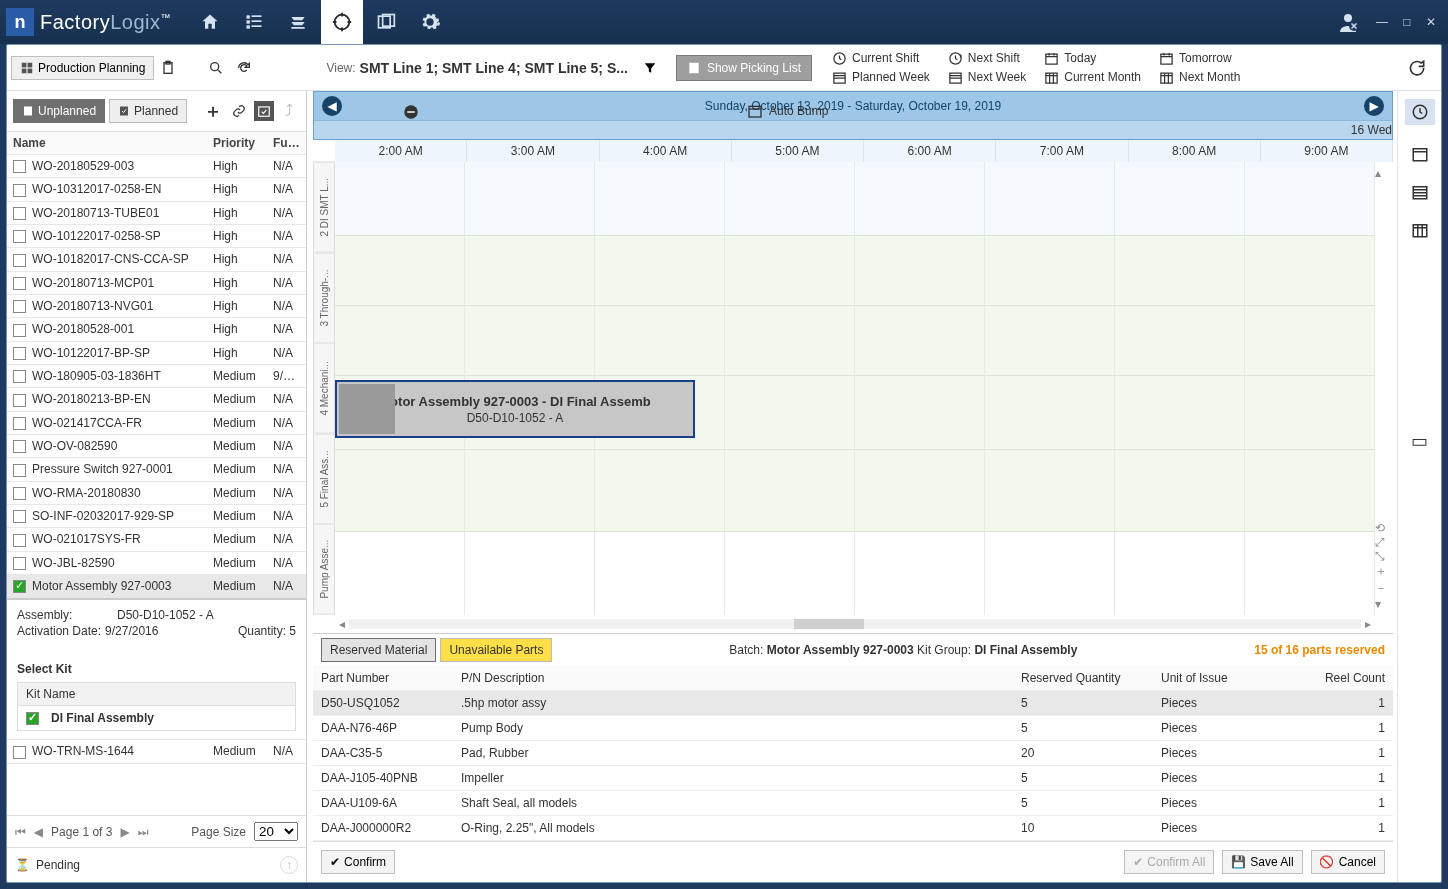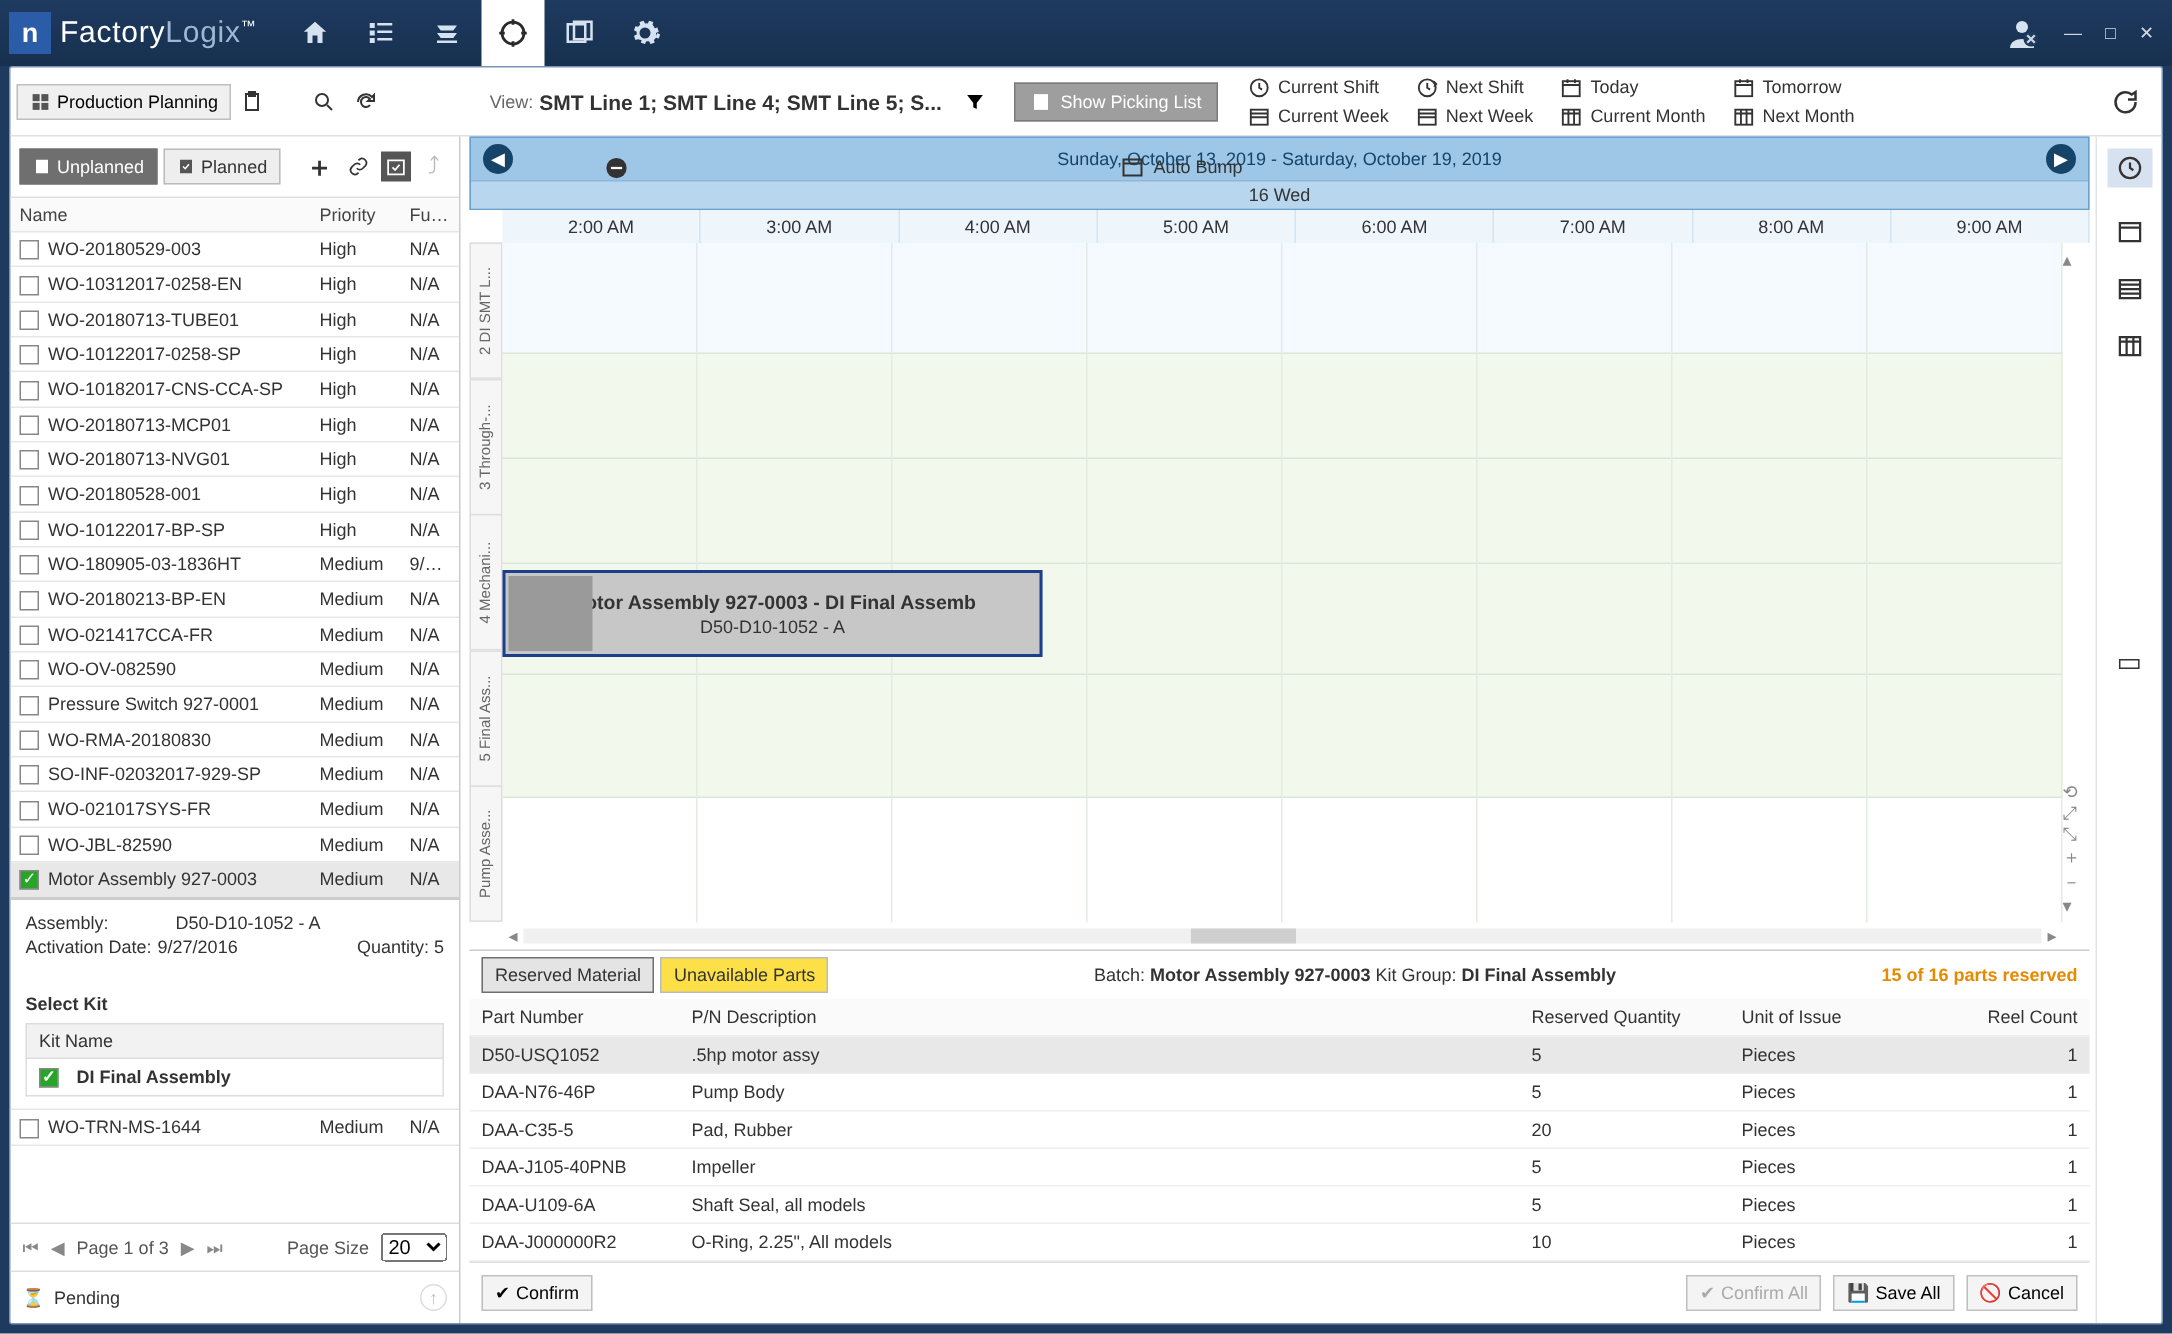--- a/index.html
+++ b/index.html
@@ -59,41 +59,41 @@
   .right-icons { width:44px; border-left:1px solid #e3e3e3; display:flex; flex-direction:column; align-items:center; gap:20px; padding-top:8px;}
   .right-icons .ricn{ font-size:18px; color:#333; cursor:pointer;}
   .right-icons .ricn.active{ background:#d6e2f0; padding:4px 6px;}
   
   .tabs-row { display:flex; align-items:center; padding:6px; gap:4px; border-bottom:1px solid #e0e0e0;}
   .tab { border:1px solid #bbb; background:#eee; padding:4px 8px; display:flex; align-items:center; gap:4px; cursor:pointer;}
   .tab.active { background:#6f6f6f; color:#fff; border-color:#6f6f6f;}
   .tabs-row .tb-icn { width:22px;}
   .grid { flex:1; overflow:auto; font-size:12px;}
   .grid-head, .grid-row { display:grid; grid-template-columns: 200px 60px 1fr; border-bottom:1px solid #e7e7e7;}
-  .grid-head { background:#fafafa; font-weight:normal; color:#444; position:sticky; top:0;}
+  .grid-head { background:#fafafa; font-weight:bold; color:#444; position:sticky; top:0;}
   .grid-head > div, .grid-row > div { padding:4px 6px; white-space:nowrap; overflow:hidden; text-overflow:ellipsis;}
   .grid-row { cursor:pointer;}
   .grid-row.selected{ background:#e8e8e8;}
   .chk { display:inline-block; width:13px; height:13px; border:1px solid #888; margin-right:6px; vertical-align:middle; flex-shrink:0;}
   .chk.green{ background:#28a428; position:relative;}
   .chk.green::after{ content:"✓"; position:absolute; color:#fff; font-size:11px; left:1px; top:-2px;}
   .detail-box { border-top:2px solid #ccc; padding:8px 10px; font-size:12px;}
   .detail-box .row{ display:flex; margin-bottom:2px;}
   .detail-box .lbl{ width:100px; color:#333;}
   .kit-head{ background:#f2f2f2; border:1px solid #ddd; padding:4px 8px; margin-top:6px;}
   .kit-row{ border:1px solid #ddd; border-top:none; padding:5px 8px; display:flex; align-items:center; gap:6px; font-weight:bold;}
   .pager { border-top:1px solid #ddd; padding:6px 8px; display:flex; align-items:center; gap:8px; color:#555;}
   .pager .pgbtn{ color:#888; cursor:pointer;}
   .pending-bar { border-top:1px solid #ddd; padding:8px; display:flex; align-items:center; gap:6px;}
   
   .gantt-header{ background:#9ec6e6; border:1px solid #6aa0cd;}
   .gantt-top{ display:flex; align-items:center; padding:4px 8px; color:#164468;}
   .gantt-top .nav{ width:20px;height:20px;background:#164468;color:#fff;border-radius:50%;display:flex;align-items:center;justify-content:center;cursor:pointer;}
   .gantt-title{ flex:1; text-align:center;}
-  .gantt-day{ text-align:center; padding:2px 0; background:#b8d6ee; border-top:1px solid #8cb8da;}
+  .gantt-day{ text-align:right; padding:2px 0; background:#b8d6ee; border-top:1px solid #8cb8da;}
   .time-row{ display:grid; grid-template-columns:repeat(8,1fr); background:#eef6fc;}
   .time-row > div{ text-align:center; padding:4px 0; color:#333; border-right:1px solid #d4e4f0;}
   .gantt-body{ flex:1; display:flex; min-height:0;}
   .gantt-rows-labels{ width:22px; display:flex; flex-direction:column;}
   .gantt-rows-labels > div{ flex:1; writing-mode:vertical-rl; transform:rotate(180deg); font-size:10px; color:#666; border:1px solid #ddd; display:flex; align-items:center; justify-content:center; background:#f6f6f6;}
   .gantt-grid{ flex:1; position:relative;}
   .gantt-lane{ position:absolute; left:0; right:0; border-bottom:1px solid #d9e6d9;}
   .lane-0{ top:0; height:74px; background:#f4faff;}
   .lane-1{ top:74px; height:70px; background:#f2f8ec;}
   .lane-2{ top:144px; height:70px; background:#f2f8ec;}
@@ -257,21 +257,21 @@
             <rect x="3" y="5" width="18" height="16"></rect>
             <path d="M3 9h18M8 3v4M16 3v4"></path>
           </svg>
           <span>Tomorrow</span>
         </div>
       <div class="shift-item">
           <svg viewBox="0 0 24 24" fill="none" stroke="#333" stroke-width="2">
             <rect x="3" y="5" width="18" height="16"></rect>
             <path d="M3 9h18M3 13h18"></path>
           </svg>
-          <span>Current Week</span>
+          <span>Planned Week</span>
         </div>
       <div class="shift-item">
           <svg viewBox="0 0 24 24" fill="none" stroke="#333" stroke-width="2">
             <rect x="3" y="5" width="18" height="16"></rect>
             <path d="M3 9h18M3 13h18"></path>
           </svg>
           <span>Next Week</span>
         </div>
       <div class="shift-item">
           <svg viewBox="0 0 24 24" fill="none" stroke="#333" stroke-width="2">

